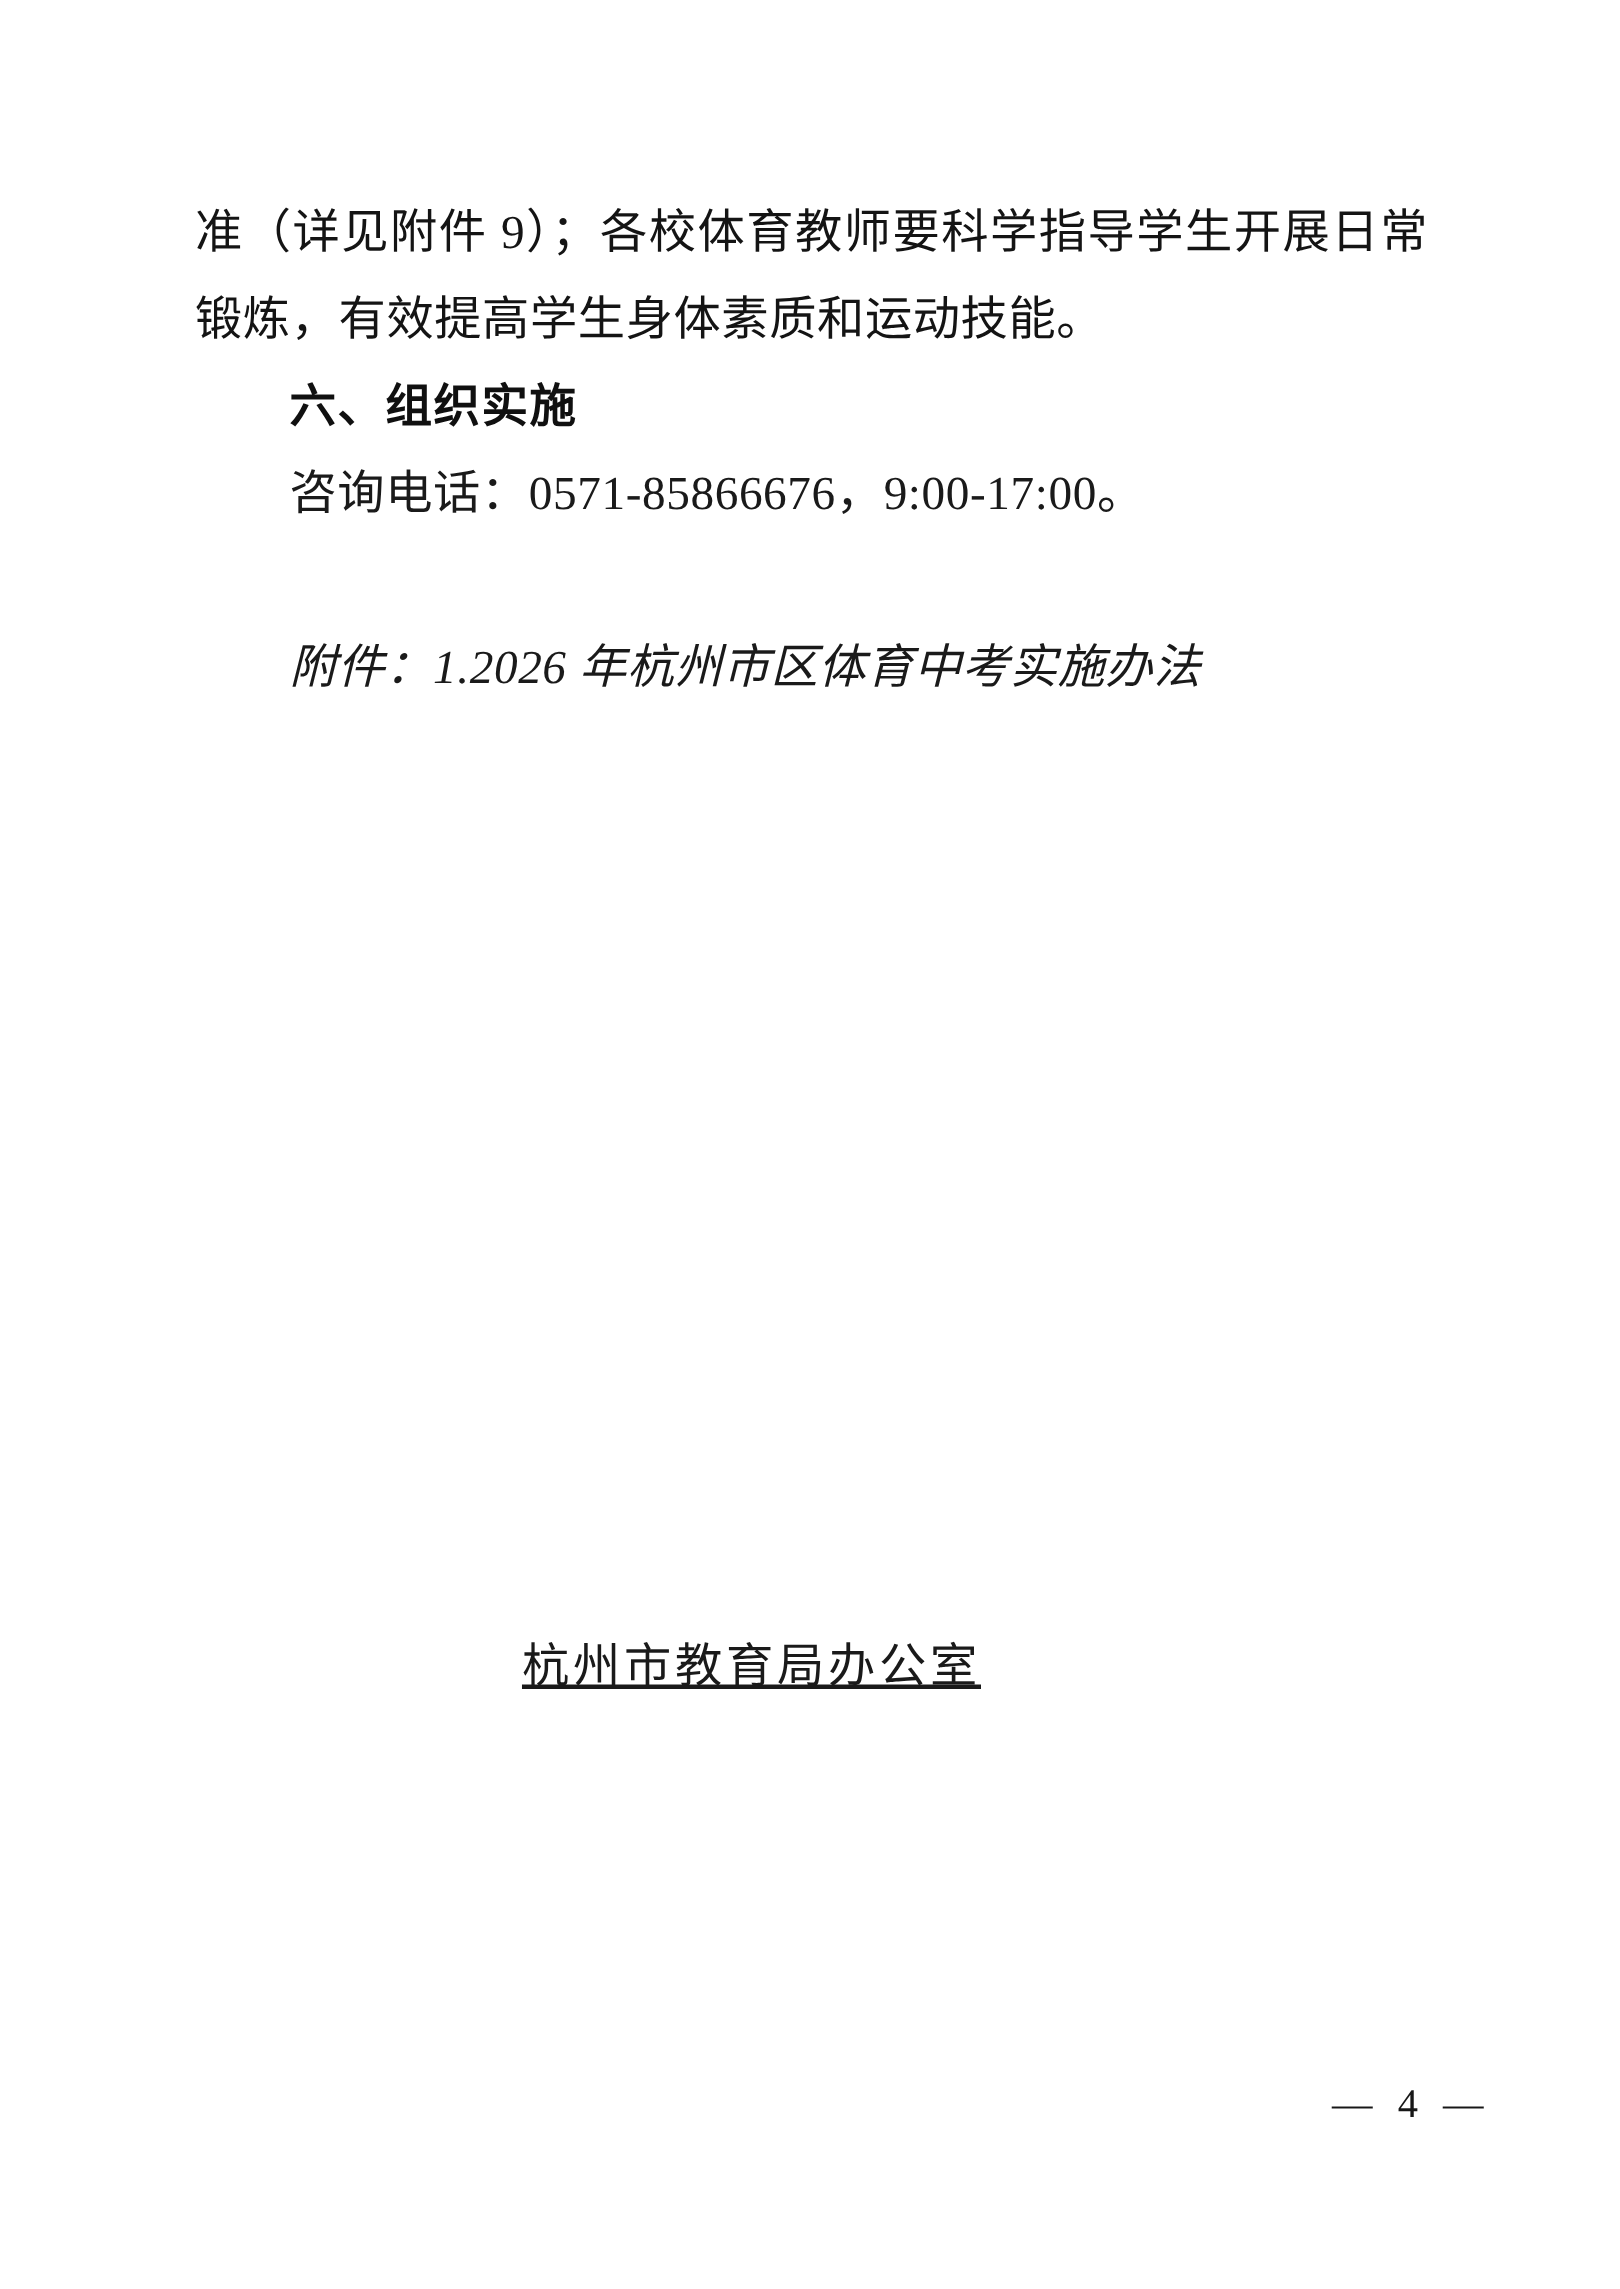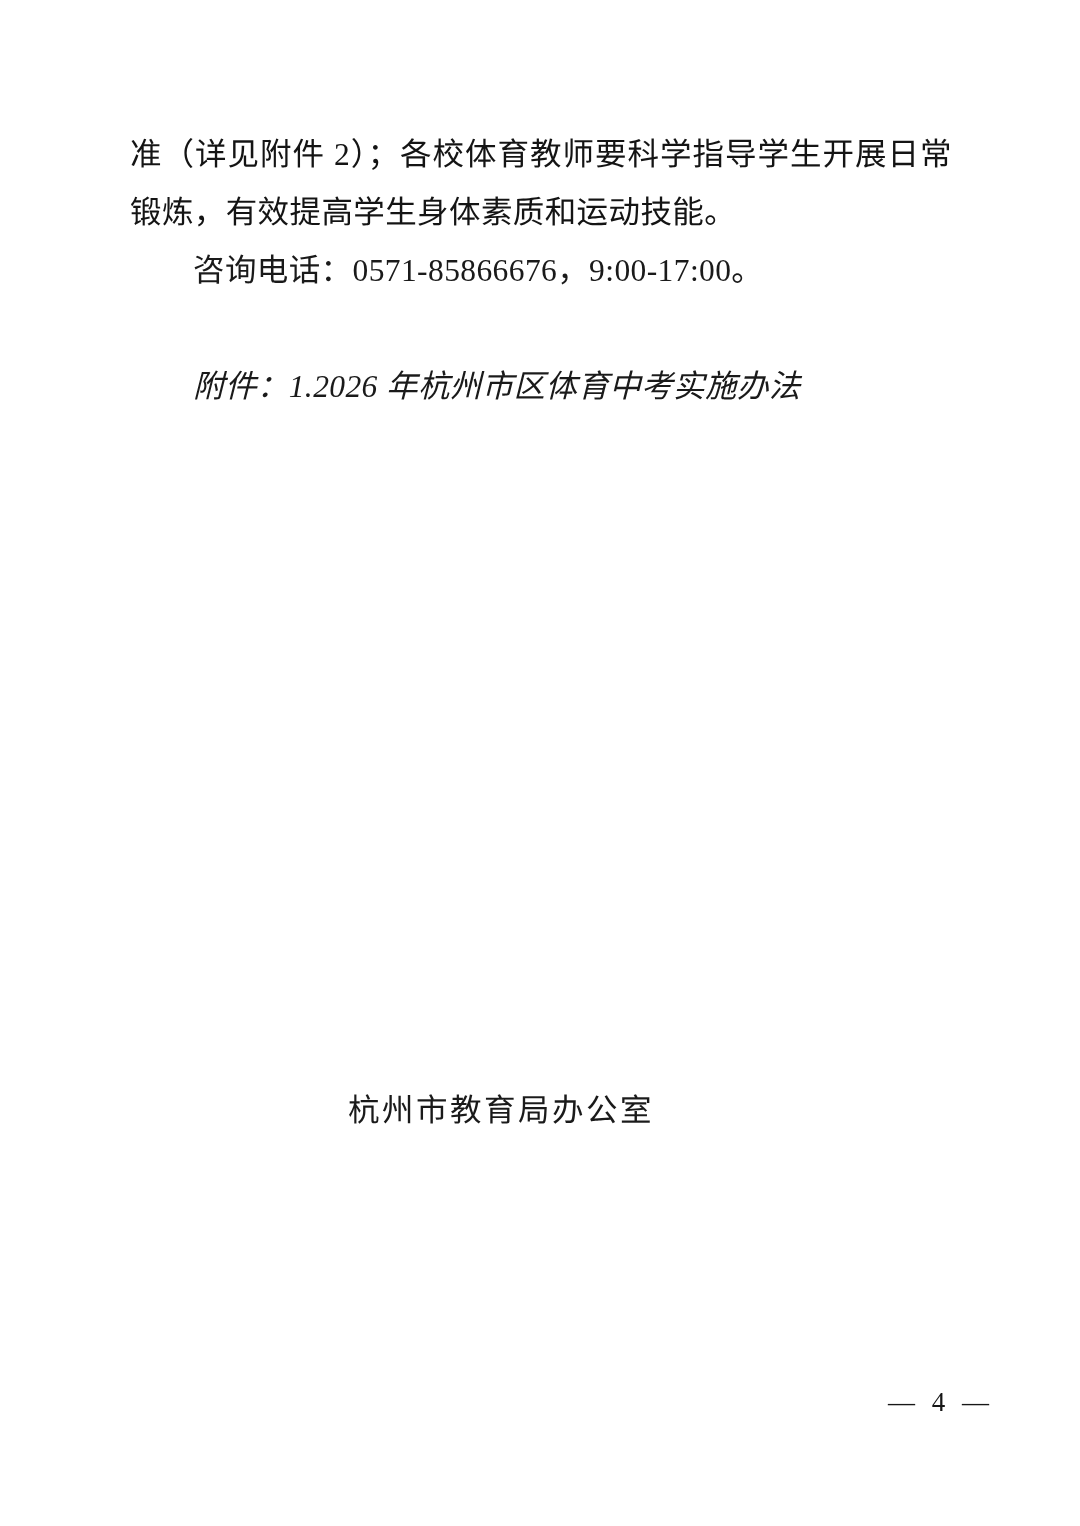--- a/index.html
+++ b/index.html
@@ -92,20 +92,21 @@
   }
 
   
   .signature {
     position: absolute;
     left: 0;
     right: 0;
     top: 1082px;
     text-align: center;
     padding-right: 78px;
+    text-decoration: underline;
   }
 
   .sign-org {
     font-size: 31.5px;
     line-height: 58px;
     letter-spacing: 2.5px;
     margin: 0;
     white-space: nowrap;
   }
 
@@ -130,23 +131,24 @@
     color: #171717;
   }
 </style>
 </head>
 <body>
 
 <div class="page">
 
   <div class="content">
 
-    <p class="para">准（详见附件 2）；各校体育教师要科学指导学生开展日常锻炼，有效提高学生身体素质和运动技能。</p>
+    <p class="para">准（详见附件 9）；各校体育教师要科学指导学生开展日常锻炼，有效提高学生身体素质和运动技能。</p>
 
 
+    <h2 class="heading">六、组织实施</h2>
 
 
     <p class="contact">咨询电话：0571-85866676，9:00-17:00。</p>
 
     <div class="spacer-line"></div>
 
     <div class="attach-block">
       <p class="attach-line"><span>附件：</span><span>1.2026 年杭州市区体育中考实施办法</span></p>
     </div>
 

